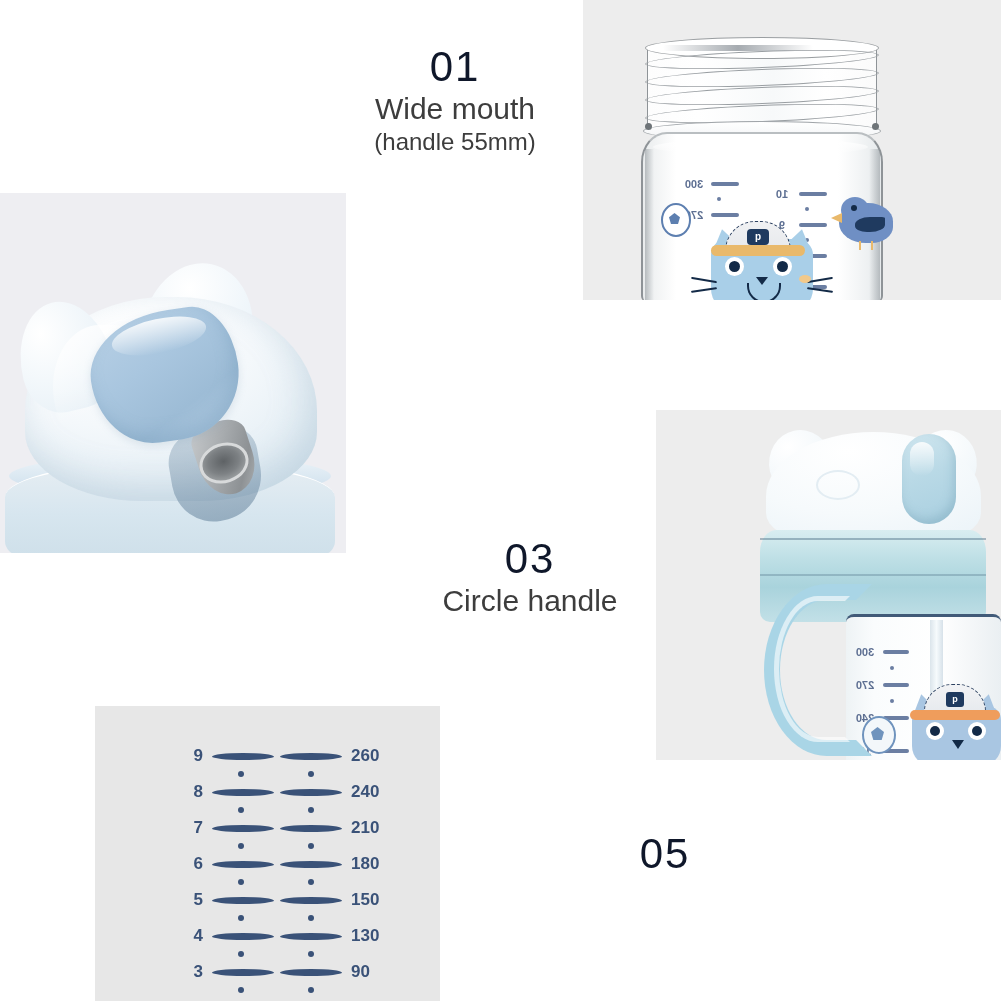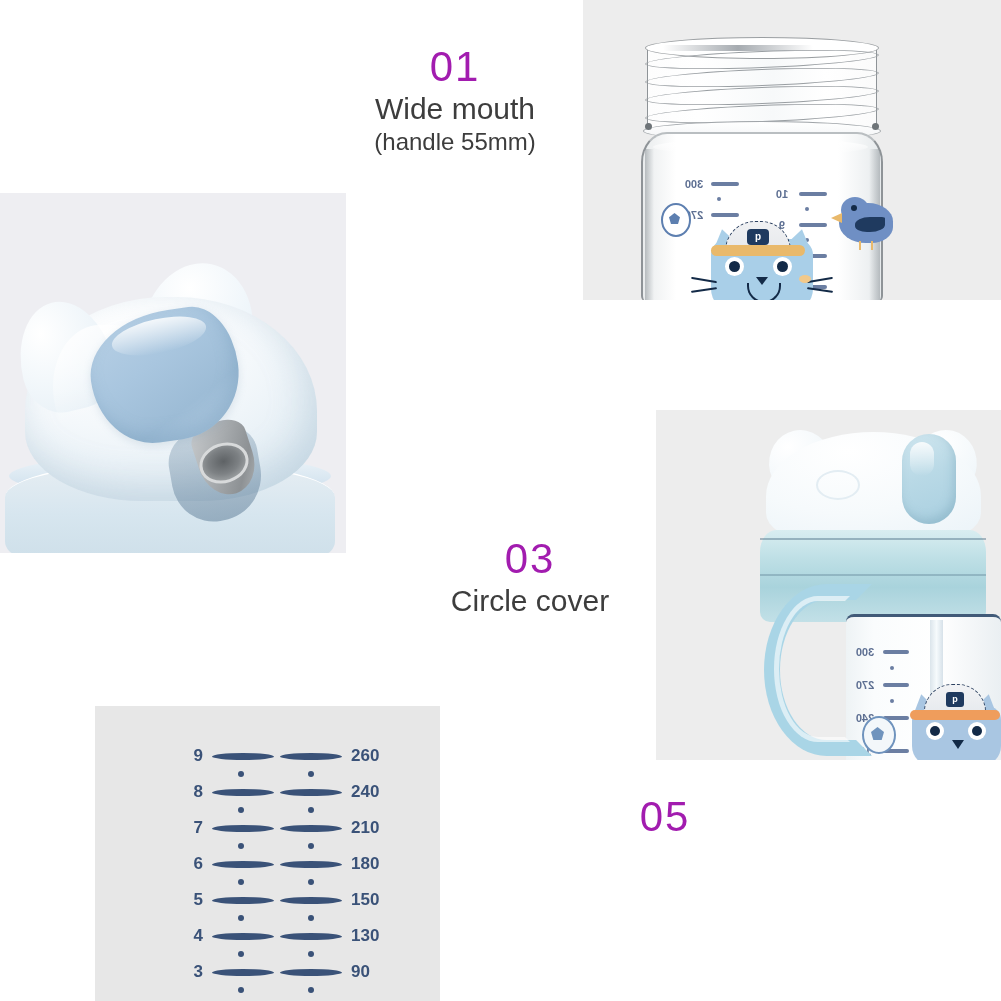--- a/index.html
+++ b/index.html
@@ -29,21 +29,21 @@
 
   
   .feature {
     position: absolute;
     text-align: center;
     user-select: none;
   }
   .feature .num {
     font-size: 42px;
     letter-spacing: 2px;
-    color: #a21caf;
+    color: #0f172a;
     line-height: 1;
     font-weight: 400;
     margin-bottom: 4px;
   }
   .feature .title {
     font-size: 30px;
     color: #3d3d3d;
     line-height: 1.12;
     font-weight: 400;
     white-space: nowrap;
@@ -453,21 +453,21 @@
     background: #3a5278;
     border-radius: 50%;
   }
   .sc-col.oz .sc-minor { padding-left: 53px; }
   .sc-col.ml .sc-minor { padding-left: 28px; }
 
   
   #feature-01 { left: 350px; top: 46px;  width: 210px; }
   #feature-02 { left: 358px; top: 316px; width: 310px; }
   #feature-03 { left: 400px; top: 538px; width: 260px; }
-  #feature-05 { left: 445px; top: 796px; width: 440px; }
+  #feature-05 { left: 445px; top: 833px; width: 440px; }
 </style>
 </head>
 <body>
 
 <div id="page">
 
   <div class="panel" id="panel-wide-mouth">
     <div class="wm-stage">
 
       <div class="wm-neck"></div>
@@ -648,21 +648,21 @@
         <span class="ch-nose"></span>
       </div>
 
       <div class="ch-handle"></div>
       <div class="ch-handle-hi"></div>
     </div>
   </div>
 
   <div class="feature" id="feature-03">
     <div class="num">03</div>
-    <div class="title">Circle cover</div>
+    <div class="title">Circle handle</div>
   </div>
 
   <div class="panel" id="panel-scales">
 
     <div class="sc-col oz" id="scale-col-oz">
         <div class="sc-item">
           <span class="sc-num">9</span>
           <span class="sc-tick"></span>
         </div>
         <div class="sc-minor">

